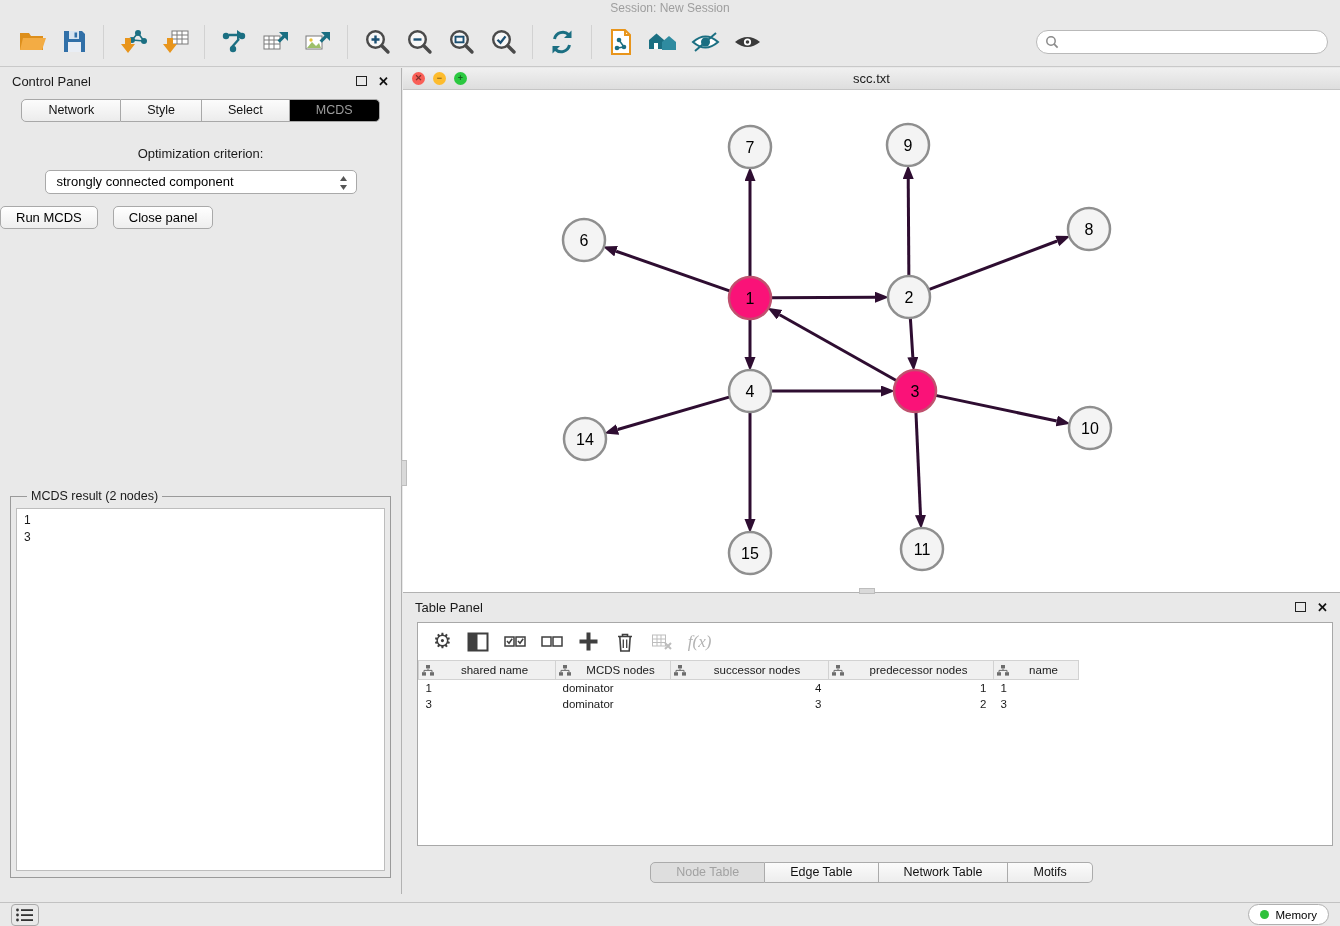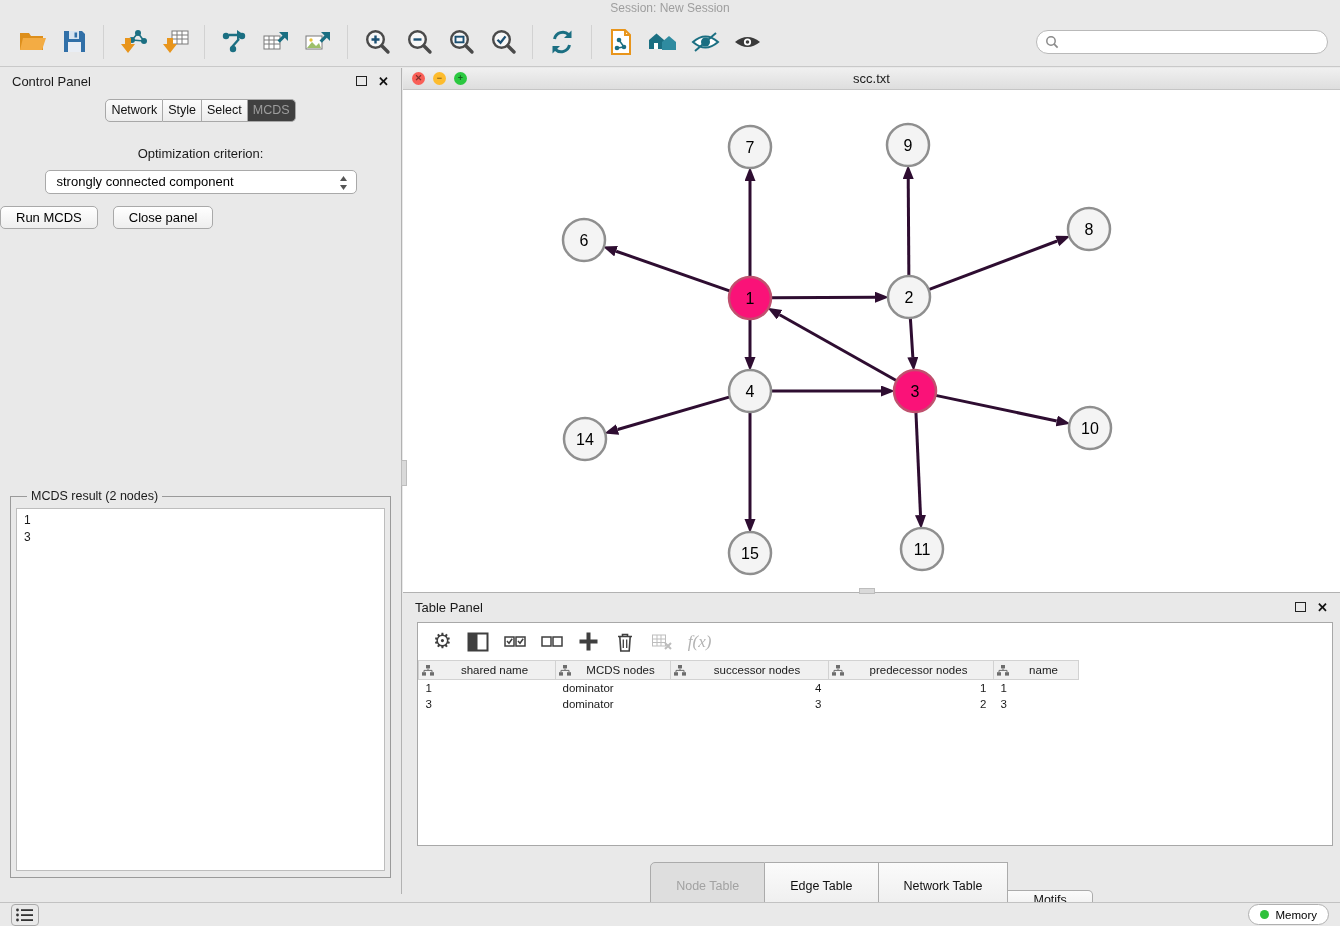--- a/index.html
+++ b/index.html
@@ -29,25 +29,25 @@
   .search-icon-pos { position:absolute; left:9px; top:5px; }
 
   
   .control-panel { position:absolute; left:0; top:68px; width:402px; height:826px;
     border-right:1px solid #b2b2b2; background:#e9e9e9; }
   .panel-header { height:26px; display:flex; align-items:center; padding:0 12px; font-size:13px; }
   .ph-title { flex:1; }
   .float-btn { width:11px; height:10px; border:1.5px solid #222; background:transparent; margin-right:11px; }
   .close-btn { font-size:13px; font-weight:bold; color:#111; background:none; border:none; line-height:1; }
   .tabbar { display:flex; justify-content:center; margin-top:5px; }
-  .tab { padding:3px 5px 4px; font-size:12.5px; background:linear-gradient(#fcfcfc,#ececec);
+  .tab { padding:3px 26px 4px; font-size:12.5px; background:linear-gradient(#fcfcfc,#ececec);
     border:1px solid #a8a8a8; border-left:none; color:#111; }
   .tab:first-child { border-left:1px solid #a8a8a8; border-radius:5px 0 0 5px; }
   .tab:last-child  { border-radius:0 5px 5px 0; }
-  .tab.selected { background:#404040; color:#9d9d9d; }
+  .tab.selected { background:#000000; color:#9d9d9d; }
   .cp-label { text-align:center; margin-top:24px; font-size:13px; }
   .cp-select { position:relative; margin:9px auto 0; width:312px; height:24px; background:#fff;
     border:1px solid #a9a9a9; border-radius:5px; font-size:13px; line-height:22px;
     padding:0 26px 0 11px; text-align:left; display:block; }
   .cp-select .arrows { position:absolute; right:8px; top:4px; }
   .cp-buttons { display:flex; justify-content:flex-start; gap:15px; margin-top:12px; }
   .btn { height:23px; padding:0 15px; font-size:13px; background:linear-gradient(#ffffff,#eeeeee);
     border:1px solid #a9a9a9; border-radius:5px; }
   .result-box { position:absolute; left:10px; right:10px; top:428px; bottom:16px; border:1px solid #9a9a9a; }
   .result-legend { position:absolute; top:-8px; left:16px; background:#e9e9e9; padding:0 4px; font-size:12.5px; }
@@ -83,21 +83,21 @@
   .node-table th { background:#f0f0f0; border:1px solid #d2d2d2; height:19px;
     font-weight:normal; font-size:11.5px; padding:0 3px; }
   .node-table th.filler { background:#fff; border:none; }
   .node-table td { height:16px; padding:0 7px; white-space:nowrap; overflow:hidden; }
   .th-inner { display:flex; align-items:center; gap:3px; }
   .th-label { flex:1; text-align:center; }
   .tp-tabs { position:absolute; left:0; right:0; top:268px; display:flex; justify-content:center; }
   .ttab { padding:2px 25px 3px; font-size:12.5px; background:linear-gradient(#fbfbfb,#ededed);
     border:1px solid #ababab; border-left:none; color:#111; }
   .ttab:first-child { border-left:1px solid #ababab; border-radius:5px 0 0 5px; }
-  .ttab:last-child { border-radius:0 5px 5px 0;margin-top:28px; }
+  .ttab:last-child { border-radius:0 5px 5px 0; }
   .ttab.selected { background:#dedede; color:#a2a2a2; }
 
   
   .statusbar { position:absolute; left:0; bottom:0; width:100%; height:24px;
     border-top:1px solid #c2c2c2; display:flex; align-items:center; padding:0 11px; background:#e9e9e9; }
   .list-btn { width:28px; height:22px; border:1px solid #a9a9a9; border-radius:4px;
     background:#e9e9e9; display:flex; align-items:center; justify-content:center; }
   .memory-btn { margin-left:auto; height:21px; border:1px solid #b0b0b0; border-radius:11px;
     background:#fff; display:flex; align-items:center; gap:6px; padding:0 11px; font-size:11.5px; }
   .dot { width:9px; height:9px; border-radius:50%; background:#2fc13c; }

